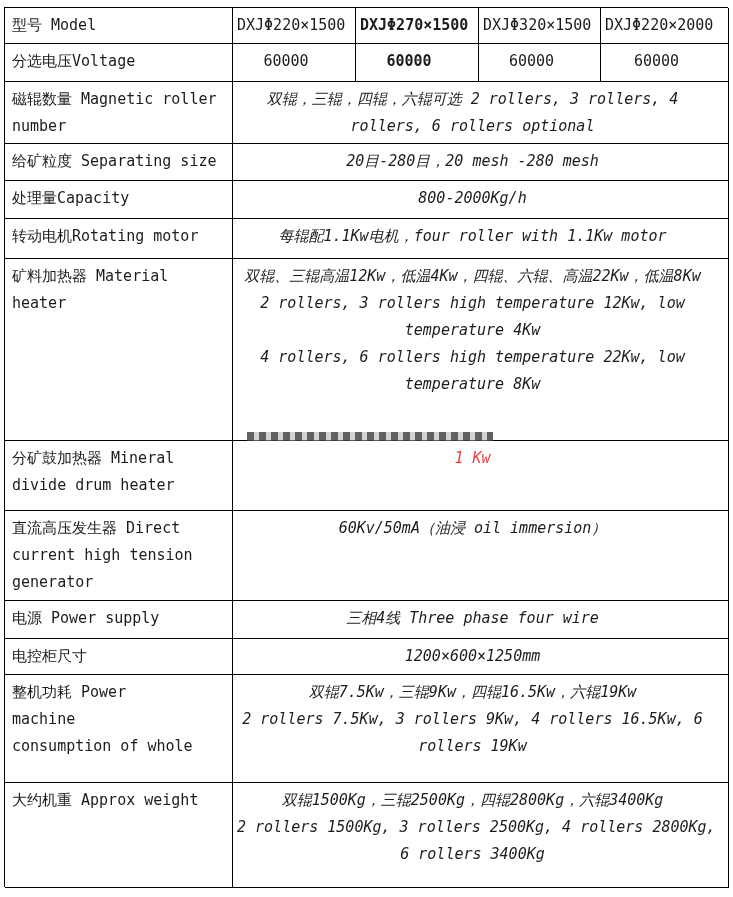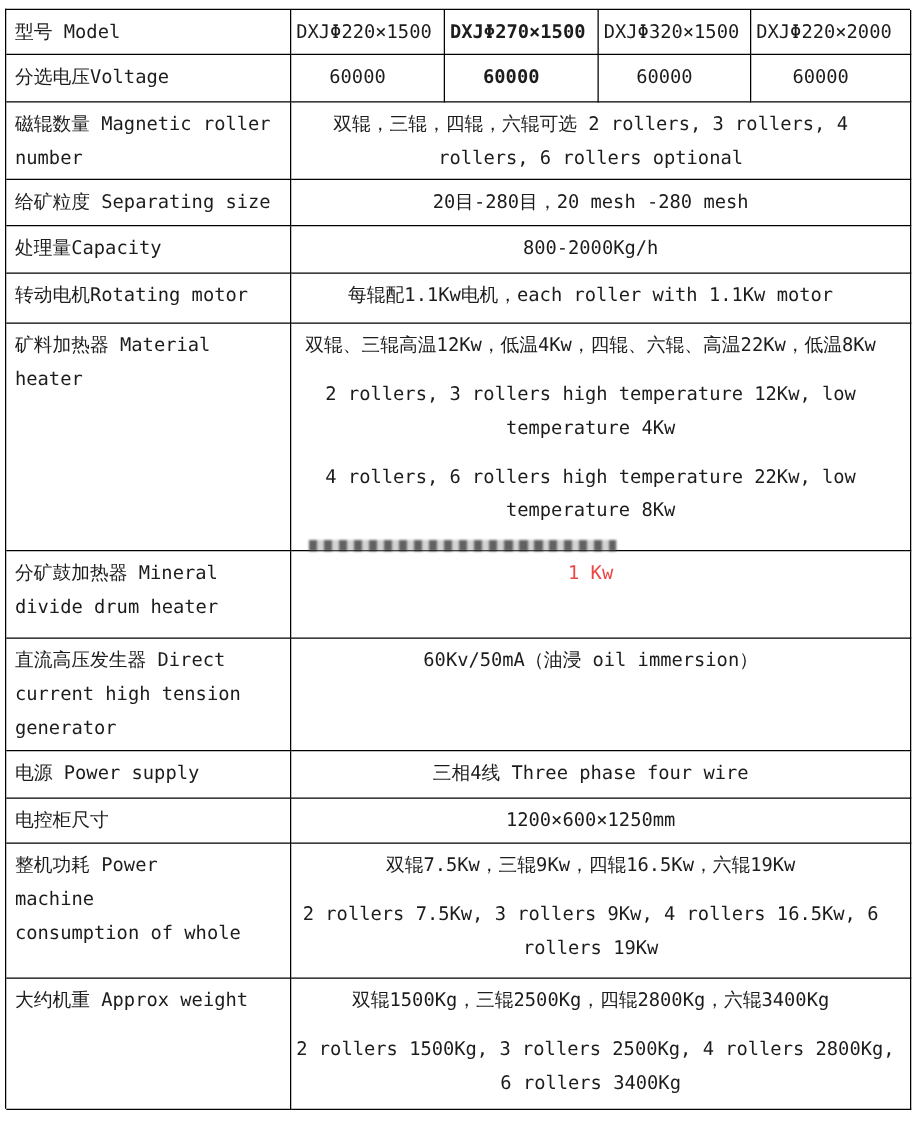--- a/index.html
+++ b/index.html
@@ -28,23 +28,23 @@
   }
   .trow { display: contents; }
   .cell {
     border-right: 1px solid #000000;
     border-bottom: 1px solid #000000;
     overflow: hidden;
   }
   .label-cell { grid-column: 1; text-align: left; padding: 4px 7px 12px 7px; }
   .value-cell { text-align: center; padding: 4px 20px 0 4px; }
   .c2 { grid-column: 2; } .c3 { grid-column: 3; font-weight: bold; } .c4 { grid-column: 4; } .c5 { grid-column: 5; }
-  .cmerge { grid-column: 2 / 6; }
+  .cmerge { grid-column: 2 / 6; font-style: italic; }
   .line { display: block; height: 27px; white-space: nowrap; }
-  .pgap { margin-top: 12px; }
+  .pgap { }
   .muted { color: #ef4444; }
   .clipped-artifact {
     position: absolute;
     left: 247px; top: 432px;
     width: 246px; height: 9px;
     background: repeating-linear-gradient(90deg,
       rgba(70,70,70,0.85) 0px, rgba(70,70,70,0.85) 7px,
       rgba(175,175,175,0.55) 7px, rgba(175,175,175,0.55) 12px);
     filter: blur(0.7px);
     pointer-events: none;
@@ -119,21 +119,21 @@
       <div class="cell value-cell cmerge">
         <span class="line">800-2000Kg/h</span>
       </div>
     </div>
 
     <div class="trow">
       <div class="cell label-cell">
         <span class="line">转动电机Rotating motor</span>
       </div>
       <div class="cell value-cell cmerge">
-        <span class="line">每辊配1.1Kw电机，each roller with 1.1Kw motor</span>
+        <span class="line">每辊配1.1Kw电机，four roller with 1.1Kw motor</span>
       </div>
     </div>
 
     <div class="trow">
       <div class="cell label-cell">
         <span class="line">矿料加热器 Material</span>
         <span class="line">heater</span>
       </div>
       <div class="cell value-cell cmerge">
         <span class="line">双辊、三辊高温12Kw，低温4Kw，四辊、六辊、高温22Kw，低温8Kw</span>

